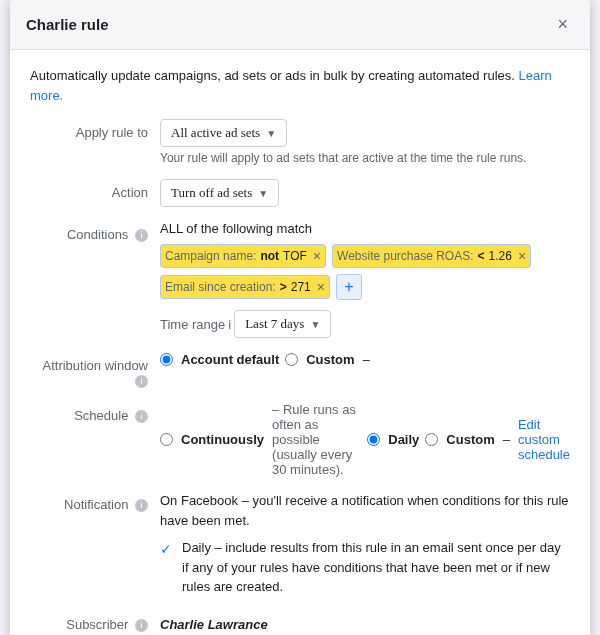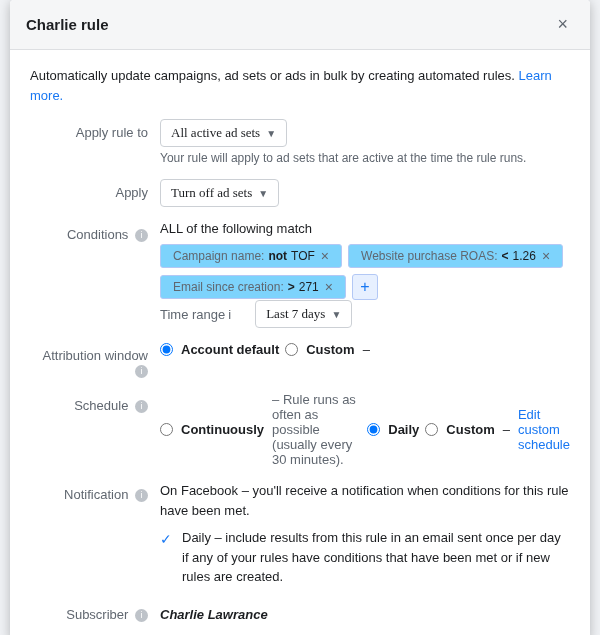--- a/index.html
+++ b/index.html
@@ -116,24 +116,24 @@
     }
     .conditions-tags {
       display: flex;
       flex-wrap: wrap;
       gap: 6px;
       align-items: center;
     }
     .tag {
       display: inline-flex;
       align-items: center;
-      background: #7dd3fc;
+      background: #fde047;
       border: 1px solid #b3c8f5;
       border-radius: 3px;
-      padding: 4px 12px;
+      padding: 4px 4px;
       font-size: 12px;
       color: #1c1e21;
       gap: 4px;
     }
     .tag .tag-label {
       color: #606770;
     }
     .tag .tag-value {
       font-weight: 600;
     }
@@ -153,21 +153,22 @@
       border-radius: 3px;
       width: 26px;
       height: 26px;
       font-size: 16px;
       color: #1877f2;
       cursor: pointer;
     }
     .time-range-row {
       display: flex;
       align-items: center;
-      gap: 24px;
+      gap: 3px;
+      margin-top: 10px;
     }
     .time-range-label {
       display: flex;
       align-items: center;
       gap: 3px;
       font-size: 13px;
       color: #606770;
     }
     .radio-group {
       display: flex;
@@ -247,21 +248,21 @@
       <div class="form-content">
         <button class="dropdown-btn">
           <span>All active ad sets</span>
           <span class="dropdown-arrow">▼</span>
         </button>
         <div class="helper-text">Your rule will apply to ad sets that are active at the time the rule runs.</div>
       </div>
     </div>
 
     <div class="form-row">
-      <div class="form-label">Apply</div>
+      <div class="form-label">Action</div>
       <div class="form-content">
         <button class="dropdown-btn">
           <span>Turn off ad sets</span>
           <span class="dropdown-arrow">▼</span>
         </button>
       </div>
     </div>
 
     <div class="form-row">
       <div class="form-label">

